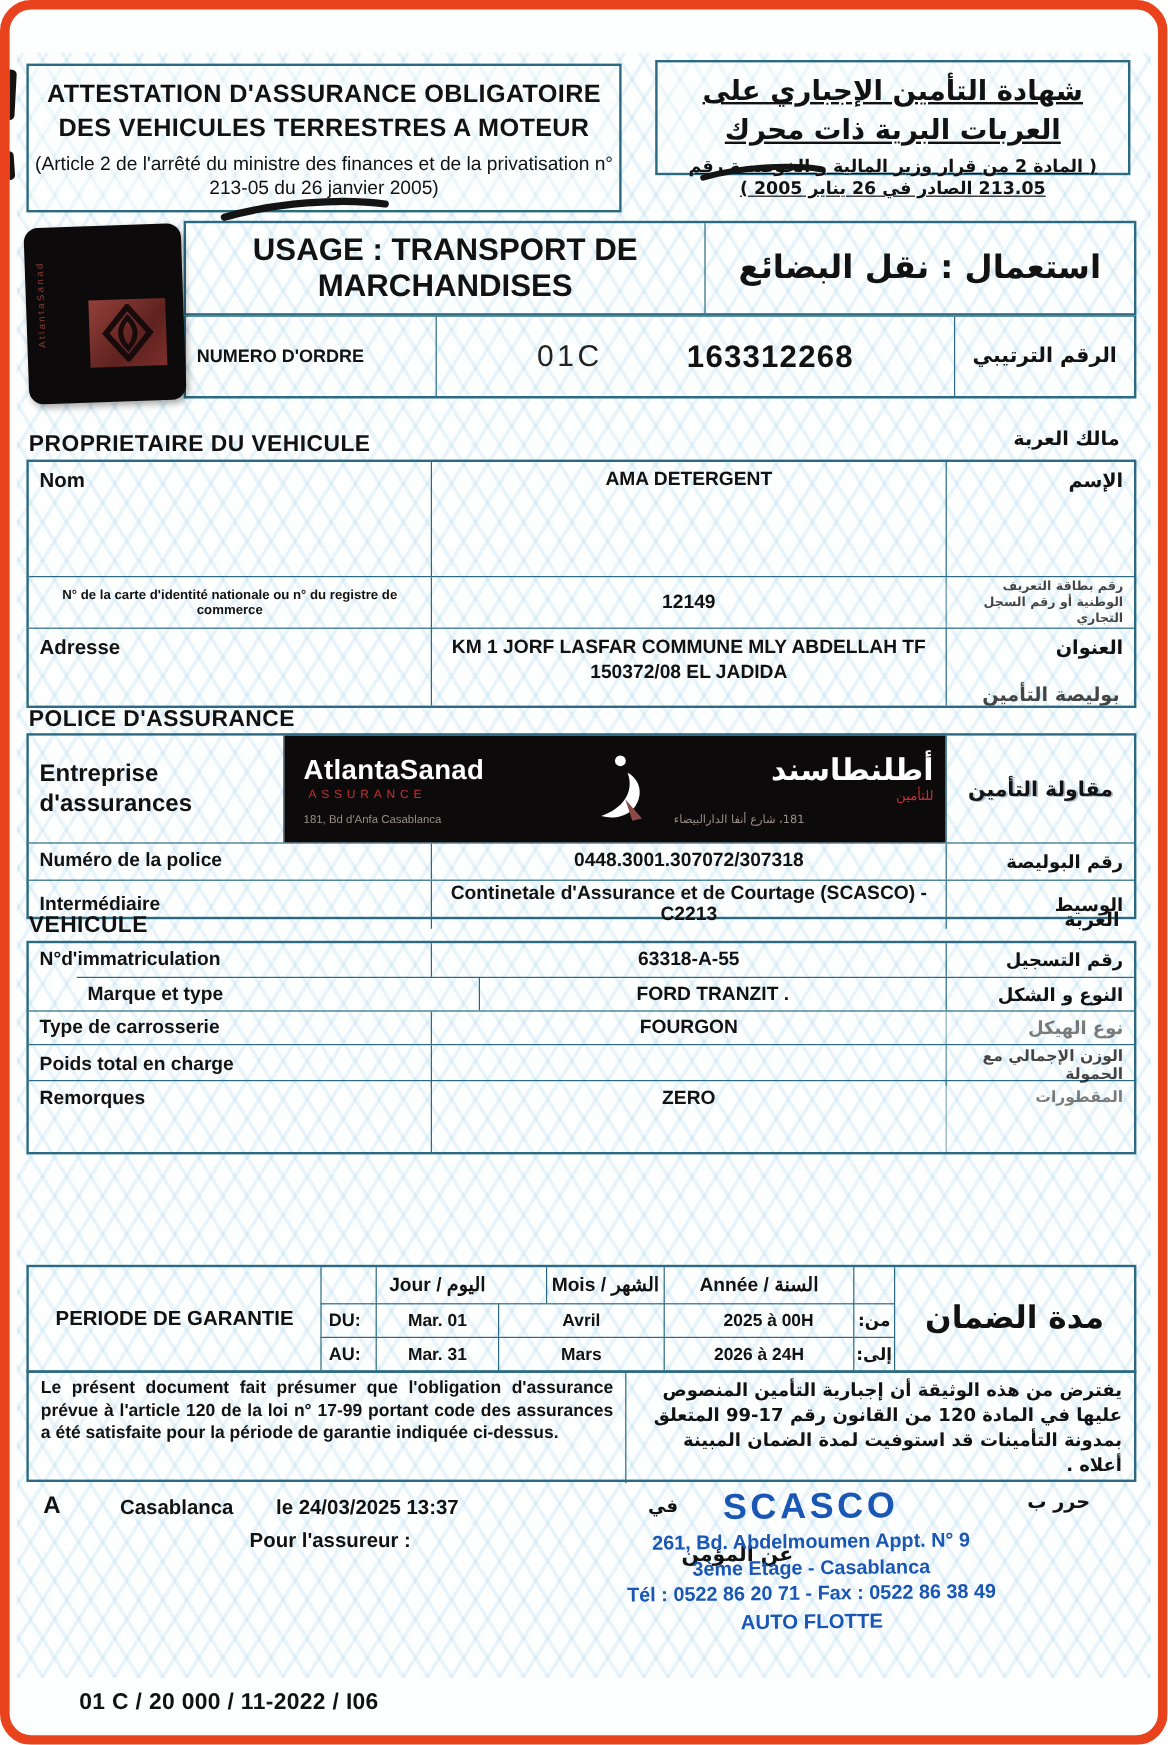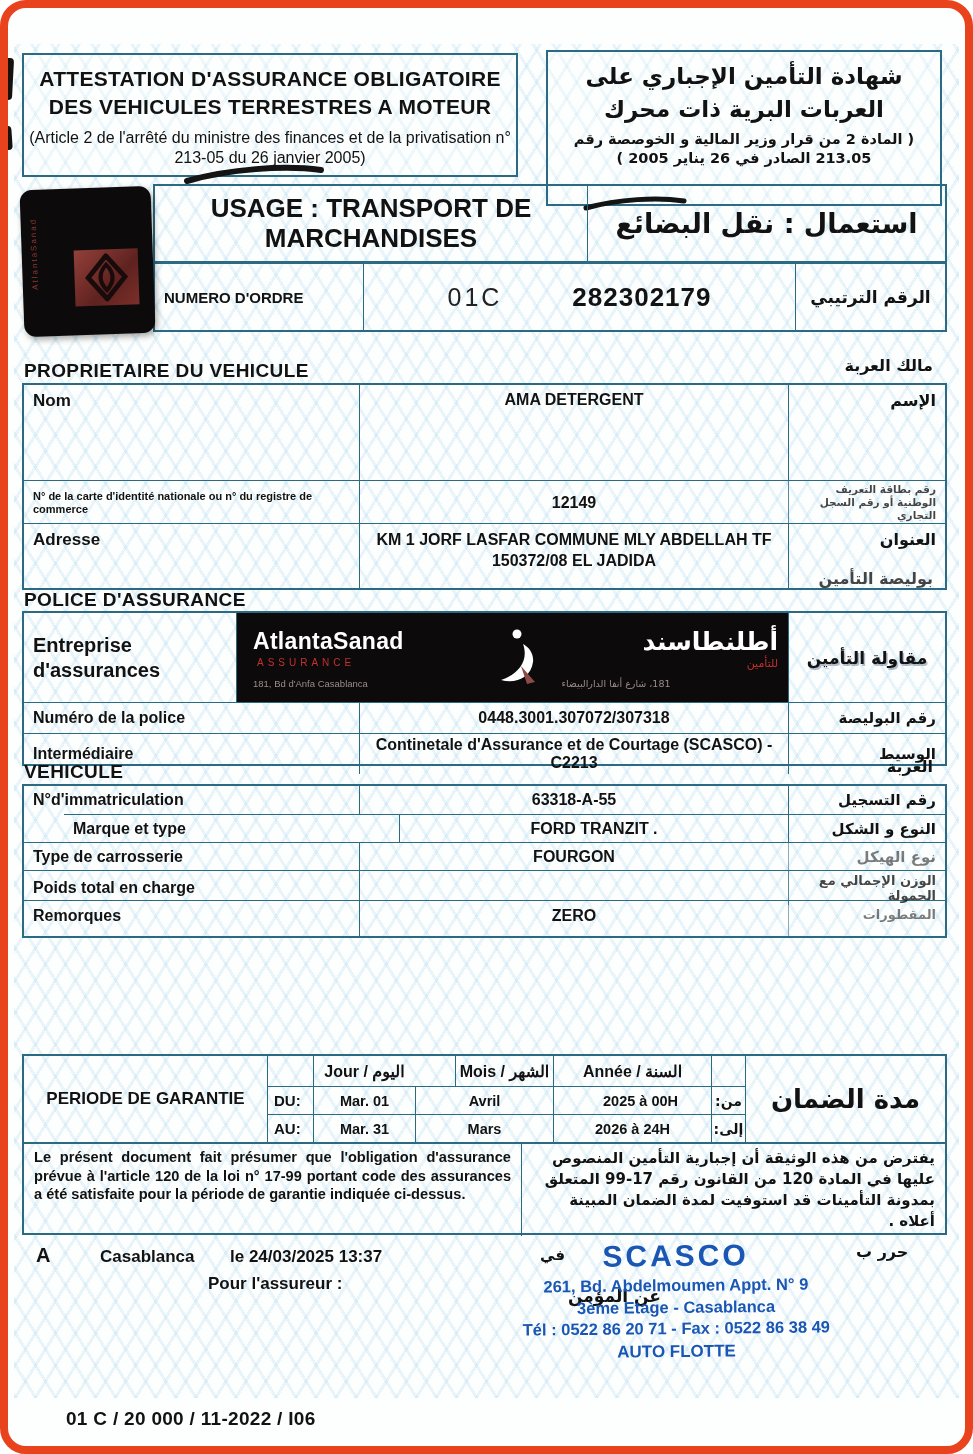--- a/index.html
+++ b/index.html
@@ -35,21 +35,21 @@
   .arl{justify-content:flex-start;font-weight:bold;font-size:15px;}
   .top{align-items:flex-start;padding-top:6px;}
   .sec-title{position:absolute;font-weight:bold;font-size:19px;letter-spacing:.4px;}
   .sec-title-ar{position:absolute;font-weight:bold;font-size:16px;}
   .faded{opacity:.55;}
   .semi-faded{opacity:.78;}
   
   .hdr-left{left:14px;top:45px;width:496px;height:124px;text-align:center;padding-top:10px;}
   .hdr-title{font-size:21px;font-weight:bold;letter-spacing:.3px;line-height:1.35;}
   .hdr-sub{font-size:16px;margin-top:6px;line-height:1.25;}
-  .hdr-right{left:538px;top:42px;width:396px;height:156px;text-align:center;padding-top:8px;}
+  .hdr-right{left:538px;top:42px;width:396px;height:96px;text-align:center;padding-top:8px;text-decoration:underline;}
   .hdr-title-ar{font-size:23px;font-weight:bold;line-height:1.45;}
   .hdr-sub-ar{font-size:14.5px;font-weight:bold;margin-top:3px;line-height:1.35;}
   
   .holo{left:14px;top:180px;width:131px;height:147px;background:#0d0a0b;border-radius:12px;
         transform:rotate(-2deg);z-index:6;box-shadow:2px 3px 6px rgba(0,0,0,.35);}
   .holo-core{position:absolute;left:52px;top:62px;width:64px;height:56px;
         background:linear-gradient(135deg,#93403a,#5f221f 60%,#7b2f2b);display:flex;align-items:center;justify-content:center;}
   .holo-side{position:absolute;left:8px;top:28px;color:#b0463c;font-size:8px;writing-mode:vertical-rl;
         transform:rotate(180deg);letter-spacing:2px;opacity:.8;}
   
@@ -136,35 +136,35 @@
 
   <div class="tbl row usage-row">
     <div class="cell usage-fr">USAGE : TRANSPORT DE MARCHANDISES</div>
     <div class="cell usage-ar ar" dir="rtl">استعمال : نقل البضائع</div>
   </div>
 
   <div class="tbl row ordre-row">
     <div class="cell lab" style="font-size:15px;">NUMERO D'ORDRE</div>
     <div class="cell" style="justify-content:center;gap:70px;">
       <span class="ordre-code">01C</span>
-      <span class="ordre-num">282302179</span>
+      <span class="ordre-num">163312268</span>
     </div>
     <div class="cell arl ar" dir="rtl" style="font-size:17px;justify-content:center;">الرقم الترتيبي</div>
   </div>
 
   <div class="sec-title" style="left:16px;top:352px;">PROPRIETAIRE DU VEHICULE</div>
   <div class="sec-title-ar ar" dir="rtl" style="right:32px;top:348px;">مالك العربة</div>
   <div class="tbl" style="left:14px;top:375px;width:925px;">
     <div class="row" style="grid-template-columns:335px 1fr 157px;height:95px;">
       <div class="cell lab top" style="font-size:17px;">Nom</div>
       <div class="cell val top">AMA DETERGENT</div>
       <div class="cell arl top ar" dir="rtl" style="font-size:16px;">الإسم</div>
     </div>
     <div class="row" style="grid-template-columns:335px 1fr 157px;height:43px;">
-      <div class="cell lab" style="font-size:11px;line-height:1.2;">N° de la carte d'identité nationale ou n° du registre de commerce</div>
+      <div class="cell lab" style="font-size:11px;line-height:1.2;text-align:center;">N° de la carte d'identité nationale ou n° du registre de commerce</div>
       <div class="cell val">12149</div>
       <div class="cell arl ar semi-faded" dir="rtl" style="font-size:10.5px;line-height:1.25;">رقم بطاقة التعريف الوطنية أو رقم السجل التجاري</div>
     </div>
     <div class="row" style="grid-template-columns:335px 1fr 157px;height:65px;">
       <div class="cell lab top" style="font-size:17px;">Adresse</div>
       <div class="cell val top" style="line-height:1.3;">KM 1 JORF LASFAR COMMUNE MLY ABDELLAH TF 150372/08 EL JADIDA</div>
       <div class="cell arl top ar" dir="rtl" style="font-size:16px;">العنوان</div>
     </div>
   </div>
 
@@ -224,21 +224,21 @@
     <div class="row" style="grid-template-columns:335px 1fr 157px;height:28px;">
       <div class="cell lab">Type de carrosserie</div>
       <div class="cell val">FOURGON</div>
       <div class="cell arl ar faded" dir="rtl">نوع الهيكل</div>
     </div>
     <div class="row" style="grid-template-columns:335px 1fr 157px;height:30px;">
       <div class="cell lab">Poids total en charge</div>
       <div class="cell val"></div>
       <div class="cell arl ar semi-faded" dir="rtl" style="font-size:13px;">الوزن الإجمالي مع الحمولة</div>
     </div>
-    <div class="row" style="grid-template-columns:335px 1fr 157px;height:36px;">
+    <div class="row" style="grid-template-columns:335px 1fr 157px;height:60px;">
       <div class="cell lab top">Remorques</div>
       <div class="cell val top">ZERO</div>
       <div class="cell arl top ar faded" dir="rtl" style="font-size:13px;">المقطورات</div>
     </div>
   </div>
 
   <div class="tbl war">
     <div class="wc war-title">PERIODE DE GARANTIE</div>
     <div class="wc bl" style="grid-column:2;grid-row:1;"></div>
     <div class="wc war-head bl" style="grid-column:3;grid-row:1;">Jour / اليوم</div>

